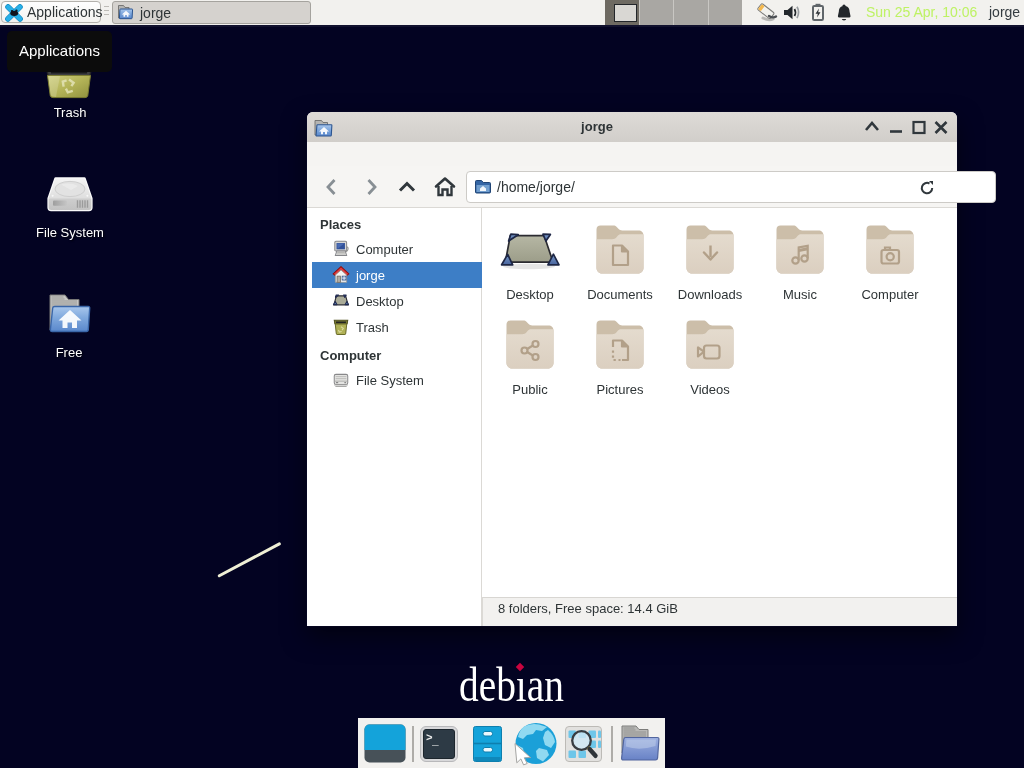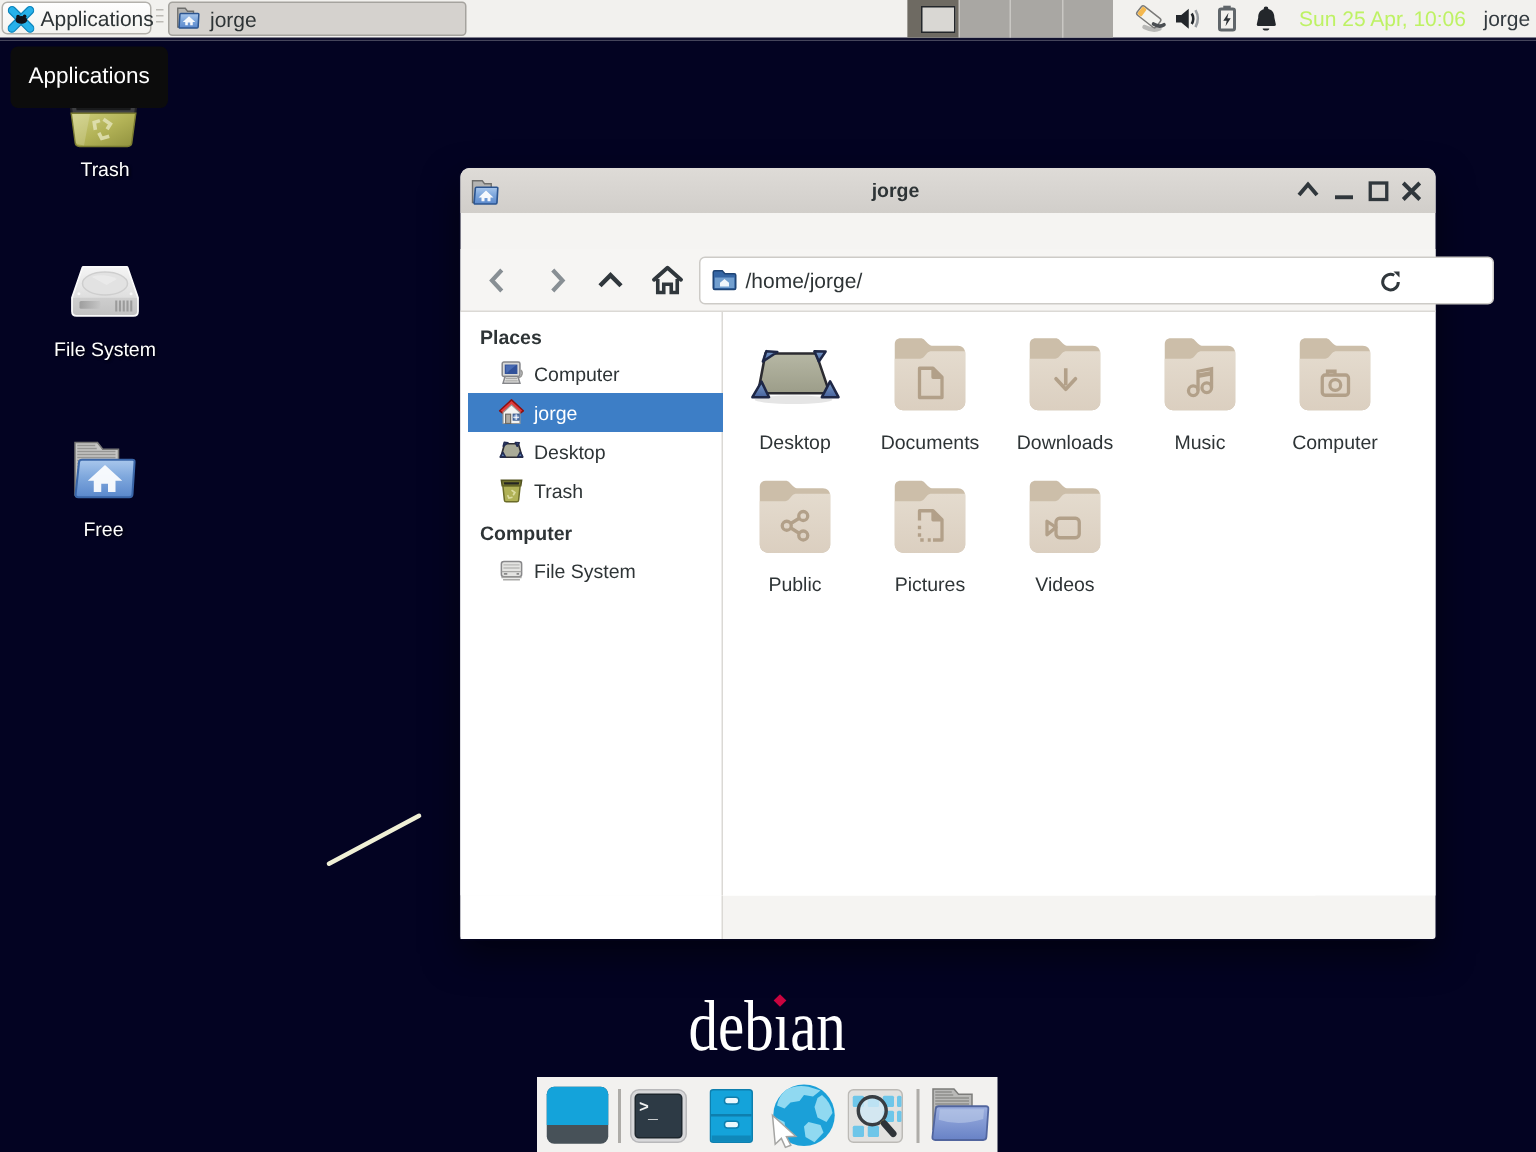--- a/index.html
+++ b/index.html
@@ -418,20 +418,23 @@
         <use href="#folder52"></use>
         <g fill="none" stroke="#b2a089" stroke-width="2.2" stroke-linejoin="round">
             <rect x="20" y="26.5" width="15.5" height="13" rx="2.5"></rect>
             <path d="M14 28.5 V37.5 L20 32.6 Z"></path>
           </g>
         </svg>
       <div class="flabel" style="left:183px;top:174px">Videos</div>
     </div>
   </div>
   <div class="abs" style="left:0;top:485px;width:175px;height:29px;background:#fff;border-right:1px solid #dbd9d5;box-sizing:border-box;"></div>
+  <div class="abs" id="statusbar">
+      <span>8 folders, Free space: 14.4 GiB</span>
+    </div>
 </div>
 
 <div class="abs" id="debian">debıan</div>
 <div class="abs" id="ddot"></div>
 
 <div class="abs" id="dock">
   <svg class="abs" style="left:6px;top:6px" width="42" height="39" viewBox="0 0 42 39">
     <defs>
         <clipPath id="sdclip">
           <rect x="0.5" y="0.5" width="41" height="38" rx="5"></rect>

